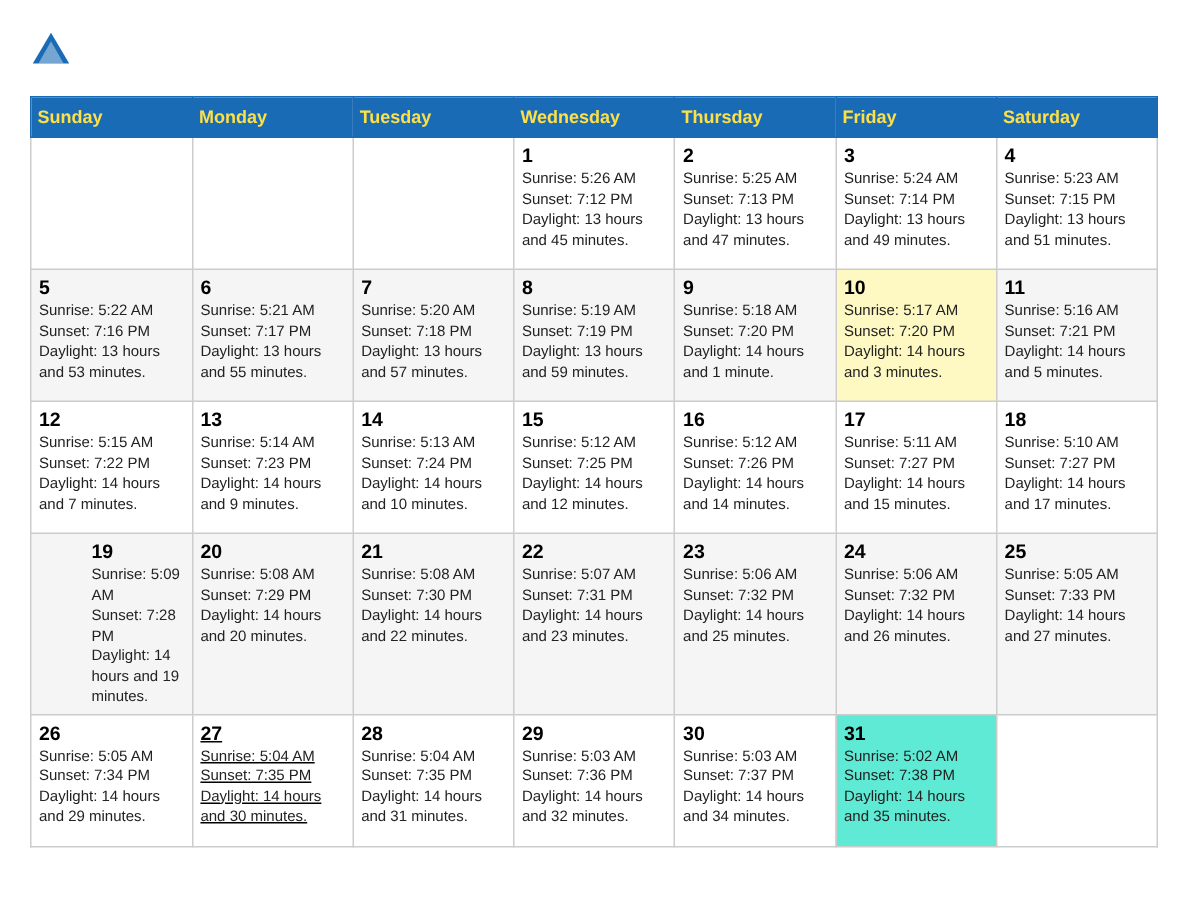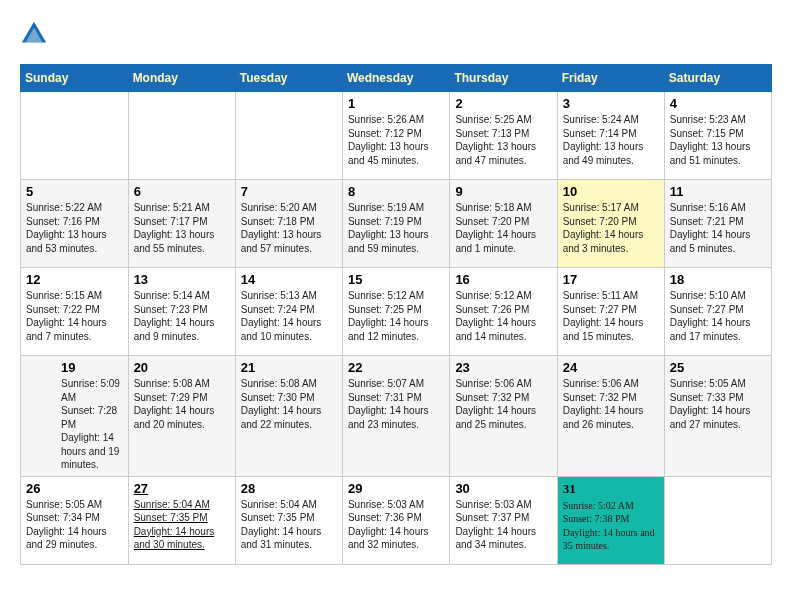--- a/index.html
+++ b/index.html
@@ -52,21 +52,21 @@
       font-size: 16px;
       color: #555;
     }
     table {
       width: 100%;
       border-collapse: collapse;
       font-size: 11px;
     }
     th {
       background-color: #1a6bb5;
-      color: #fef9c3;
+      color: #fde047;
       padding: 6px 4px;
       text-align: left;
       font-size: 12px;
       font-weight: bold;
       border: 1px solid #1a6bb5;
     }
     td {
       border: 1px solid #ccc;
       vertical-align: top;
       padding: 4px 5px;
@@ -252,20 +252,20 @@
         <span class="cell-text">Sunrise: 5:04 AM<br>Sunset: 7:35 PM<br>Daylight: 14 hours and 31 minutes.</span>
       </td>
         <td style="background-color: rgb(255, 255, 255);">
         <span class="day-num">29</span>
         <span class="cell-text">Sunrise: 5:03 AM<br>Sunset: 7:36 PM<br>Daylight: 14 hours and 32 minutes.</span>
       </td>
         <td style="background-color: rgb(255, 255, 255);">
         <span class="day-num">30</span>
         <span class="cell-text">Sunrise: 5:03 AM<br>Sunset: 7:37 PM<br>Daylight: 14 hours and 34 minutes.</span>
       </td>
-        <td style="background-color: #14b8a6; font-family: Liberation Serif, serif;">
+        <td style="background-color: #5eead4;">
         <span class="day-num">31</span>
         <span class="cell-text">Sunrise: 5:02 AM<br>Sunset: 7:38 PM<br>Daylight: 14 hours and 35 minutes.</span>
       </td>
         <td class="empty" style="background-color: rgb(255, 255, 255);"></td>
       </tr>
     </tbody>
 </table>
 
 </body></html>

